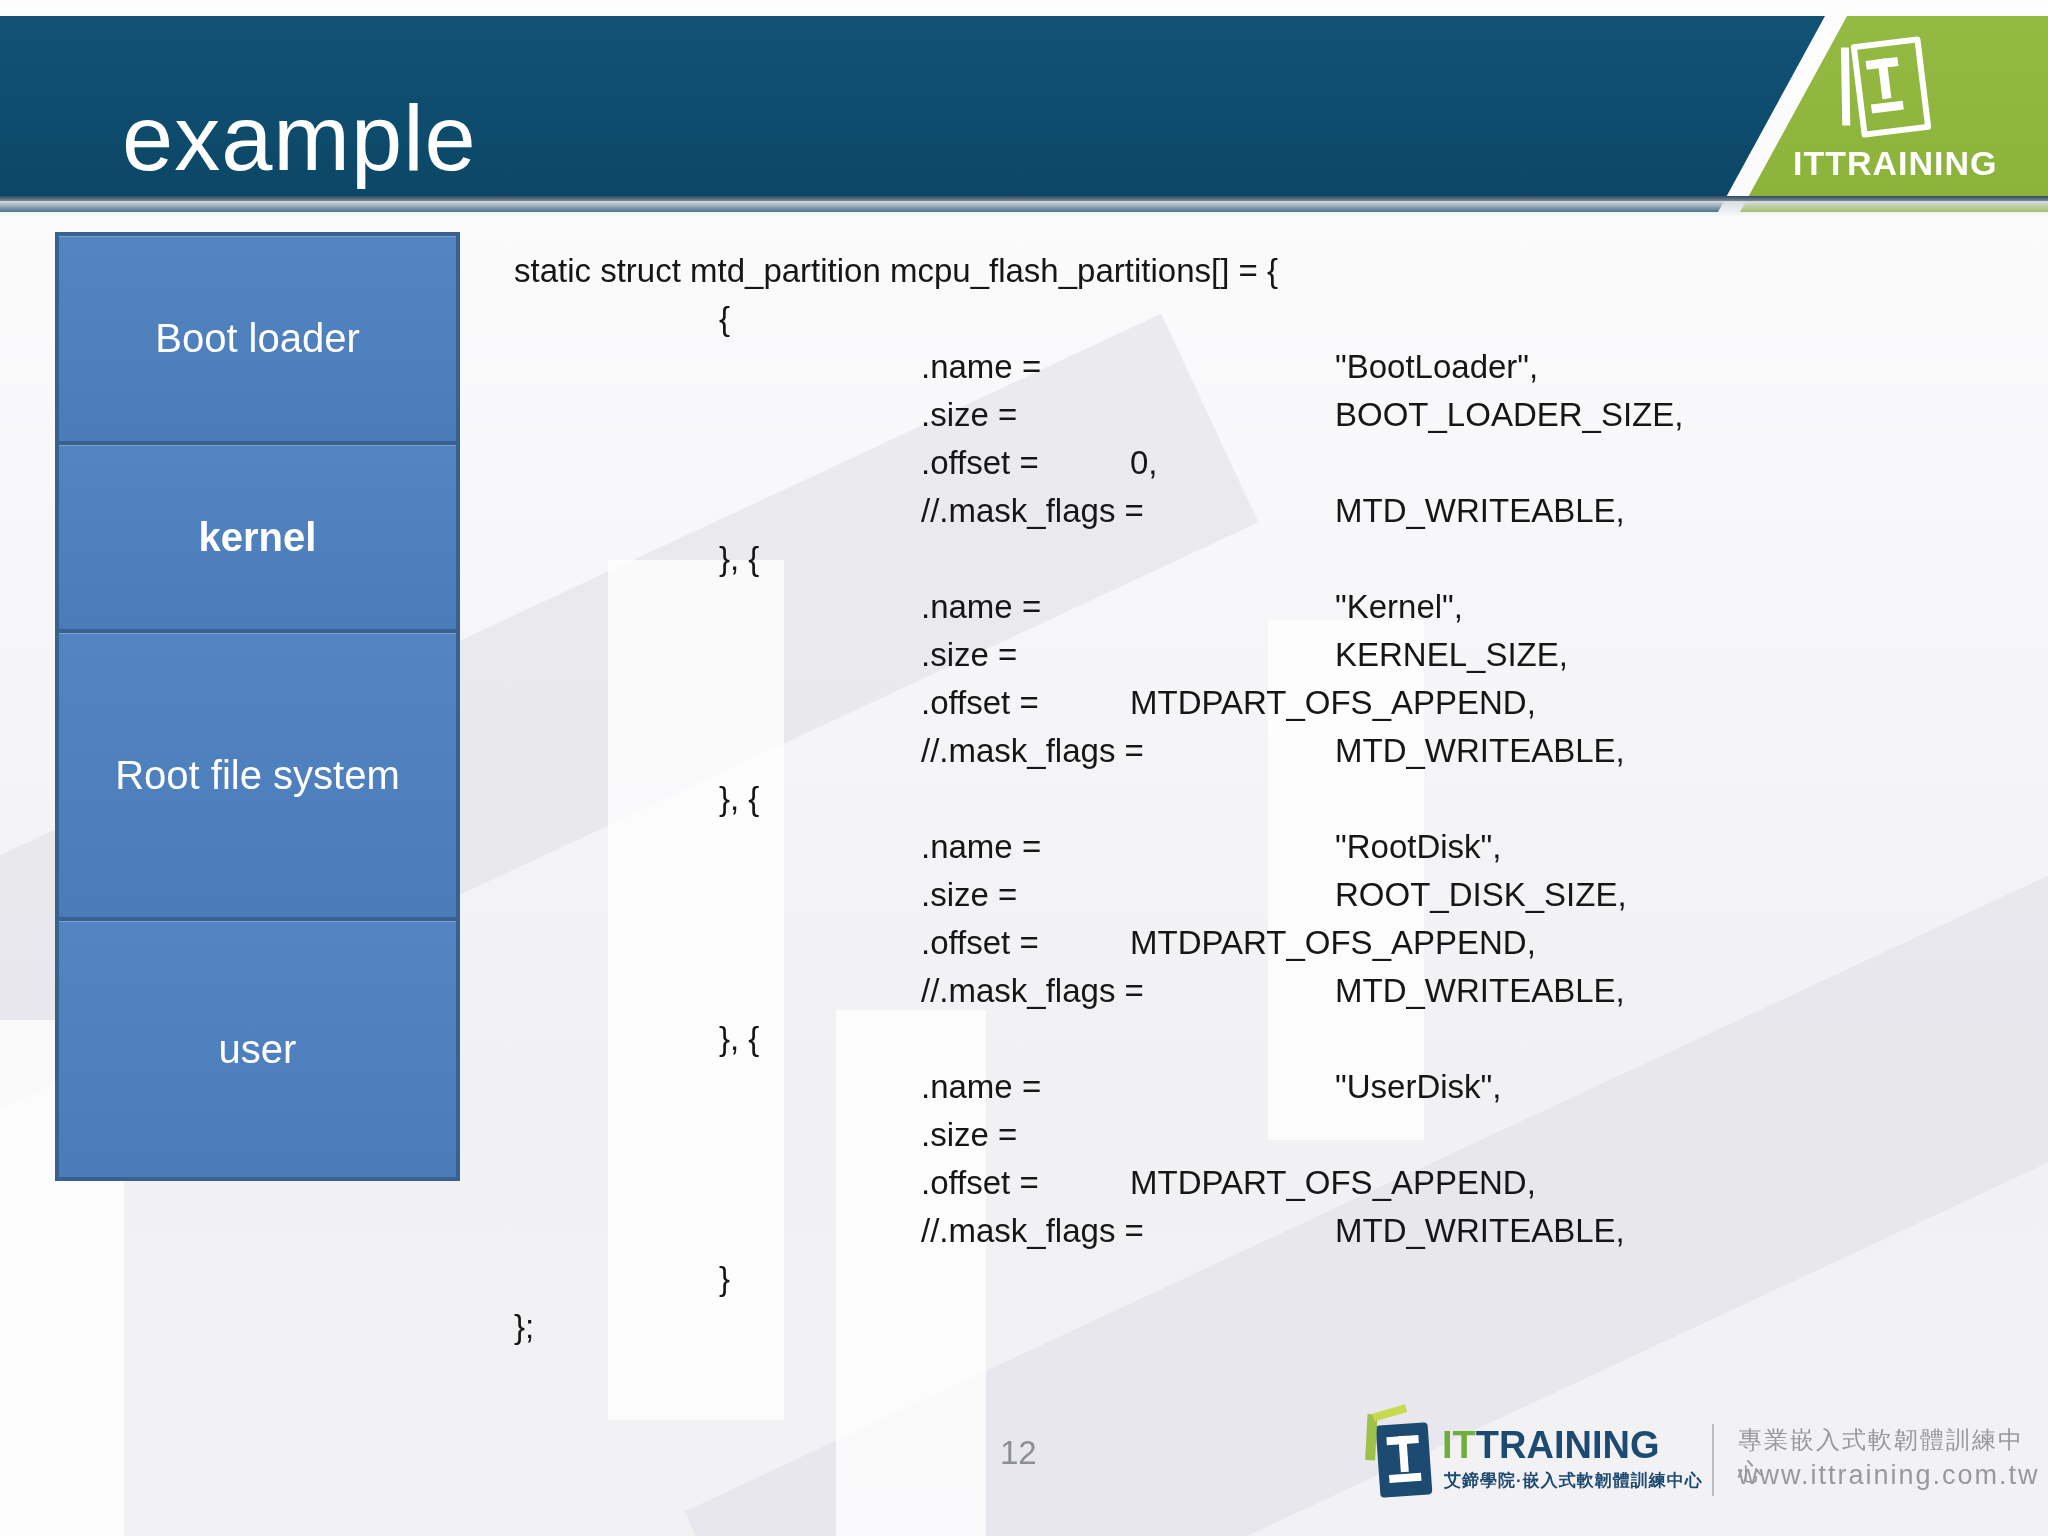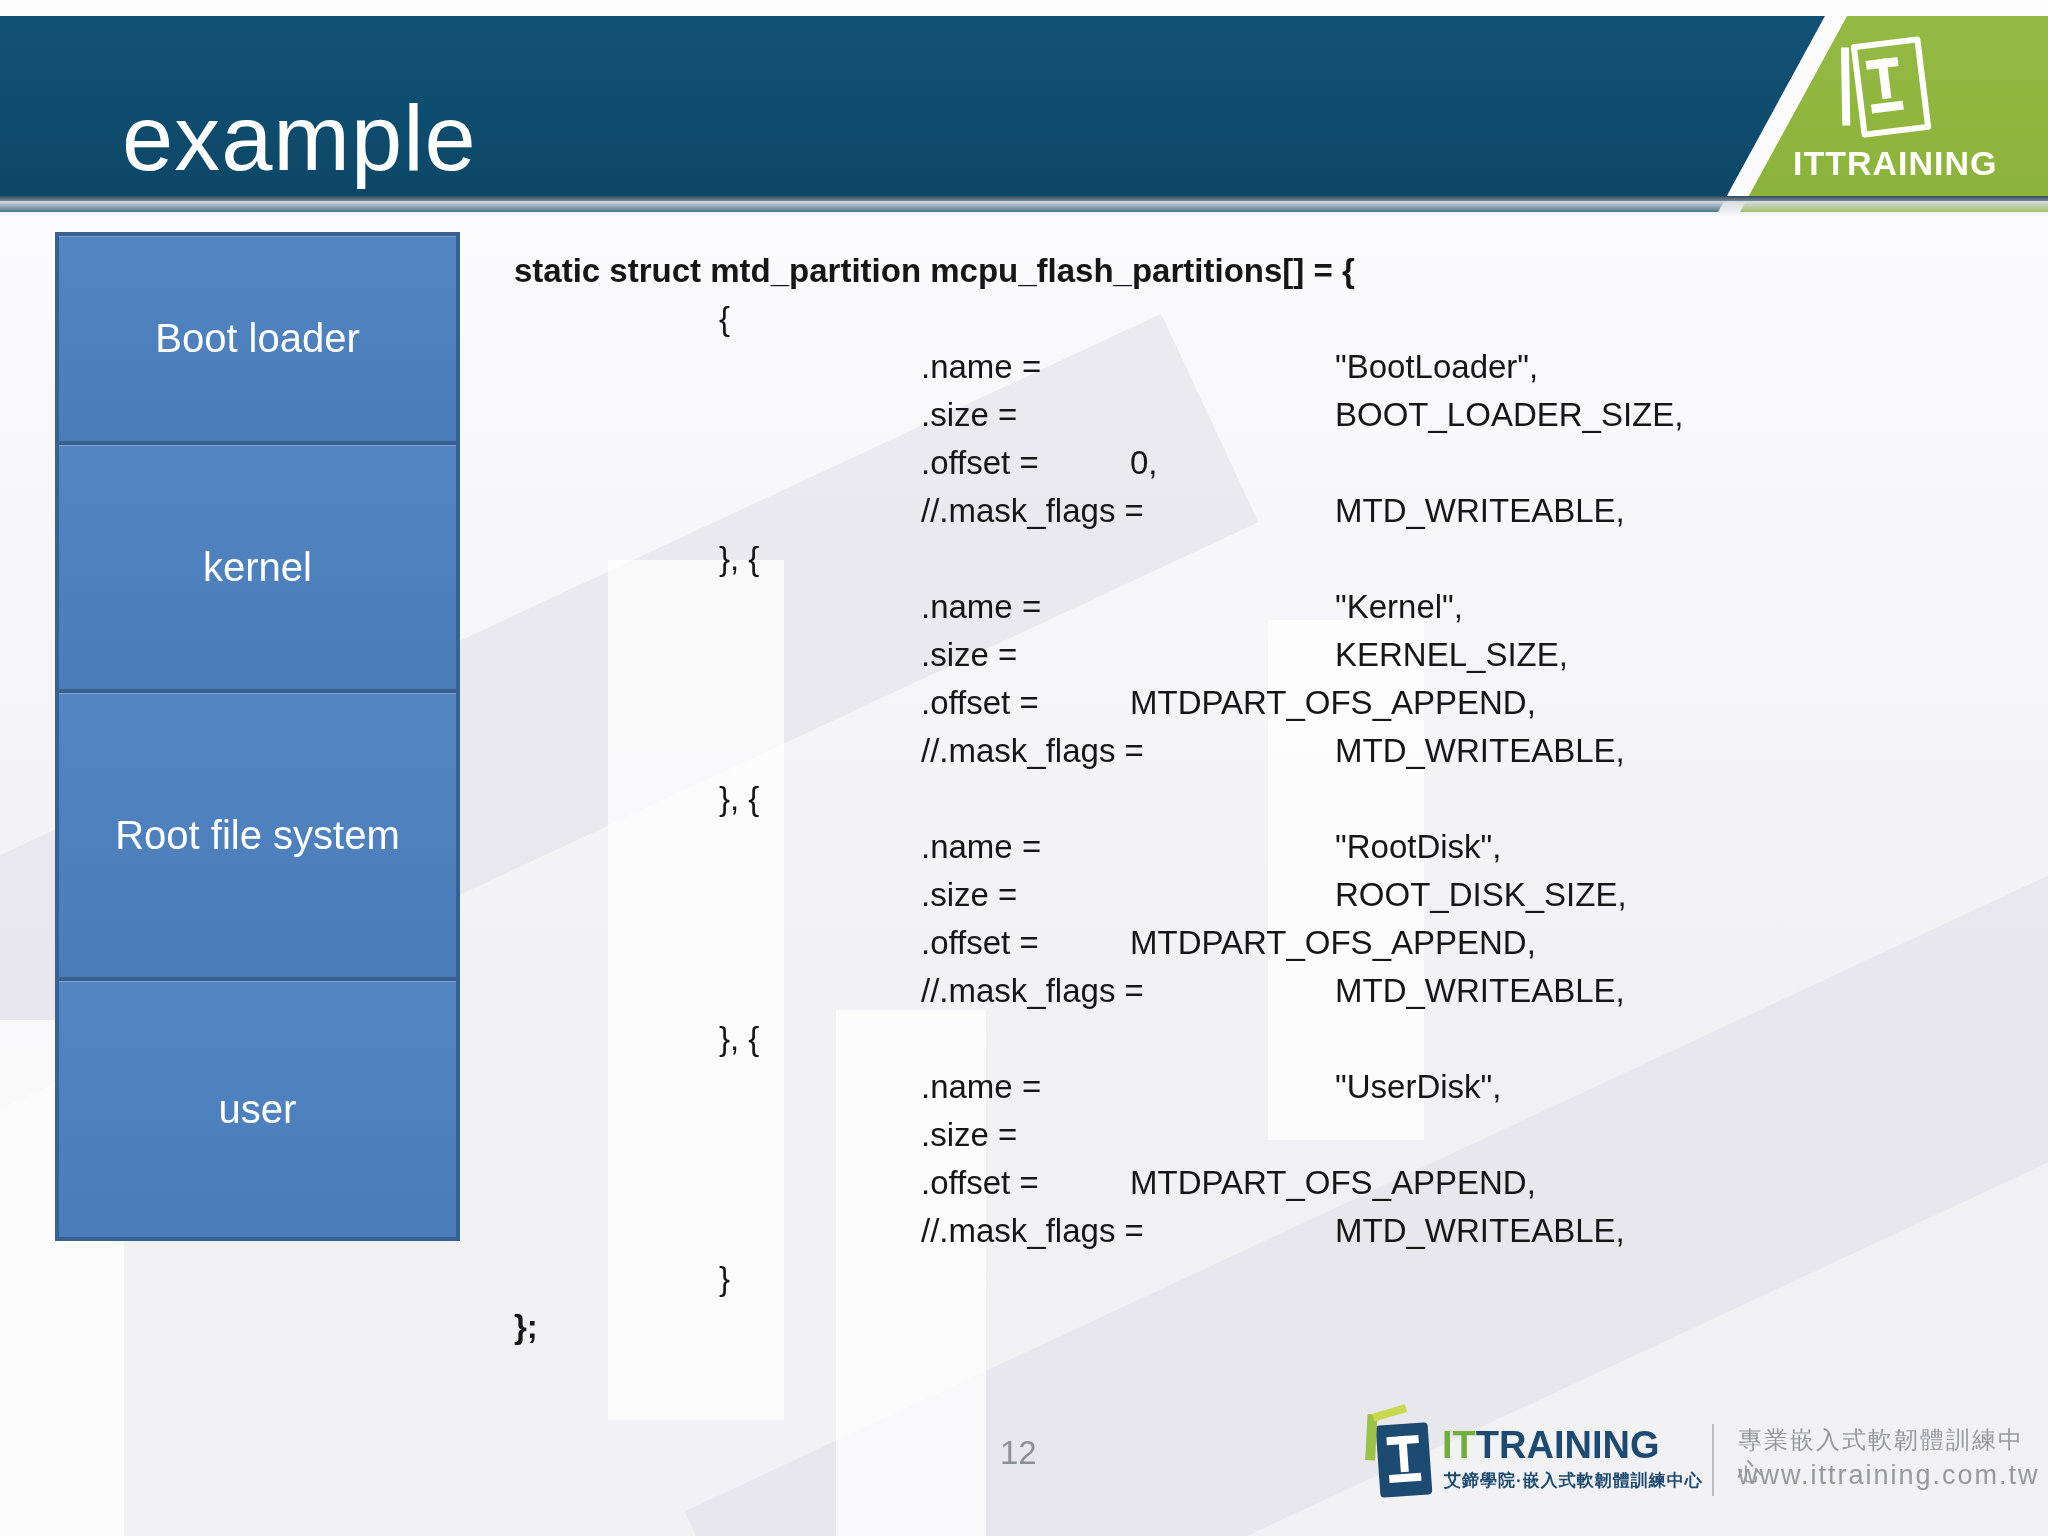--- a/index.html
+++ b/index.html
@@ -38,28 +38,28 @@
   .tr-brand{position:absolute;left:1793px;top:128px;font-size:34px;font-weight:700;
     color:#ffffff;letter-spacing:1px;}
   
   .diagram{position:absolute;left:55px;top:232px;width:405px;}
   .mem-box{box-sizing:border-box;width:405px;border:4px solid #39618f;
     background:linear-gradient(180deg,#5285c1 0%,#4a7cb9 100%);
     display:flex;align-items:center;justify-content:center;
     color:#ffffff;font-size:40px;box-shadow:inset 0 1px 0 rgba(255,255,255,.25);}
   .mem-box + .mem-box{margin-top:-4px;}
   .h-boot{height:213px;}
-  .h-kernel{height:252px;}
+  .h-kernel{height:192px;font-weight:bold;}
   .h-root{height:292px;}
   .h-user{height:264px;}
   
   .code{position:absolute;top:0;left:0;width:2048px;height:1536px;pointer-events:none;}
   .cl{position:absolute;left:0;width:2048px;height:48px;line-height:48px;
     font-size:33px;color:#161616;white-space:pre;}
-  .x-head{position:absolute;left:514px;font-weight:bold;}
+  .x-head{position:absolute;left:514px;}
   .x-brace{position:absolute;left:719px;}
   .x-label{position:absolute;left:921px;}
   .x-val{position:absolute;left:1335px;}
   .x-offval{position:absolute;left:1130px;}
   
   .page-number{position:absolute;left:1000px;top:1434px;font-size:33px;color:#8d9093;}
   .f-mark{position:absolute;left:1378px;top:1424px;width:52px;height:72px;
     background:#1d4a70;border-radius:4px;transform:rotate(-4deg);}
   .f-mark .t-top{position:absolute;left:10px;top:12px;width:32px;height:8px;background:#fff;}
   .f-mark .t-stem{position:absolute;left:22px;top:12px;width:8px;height:36px;background:#fff;}

